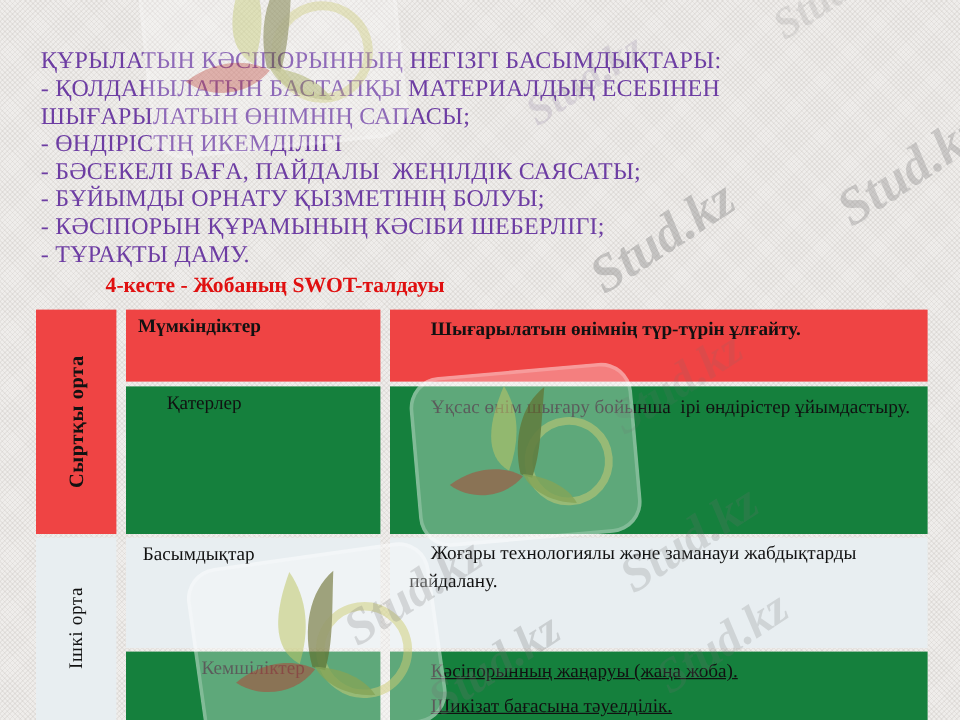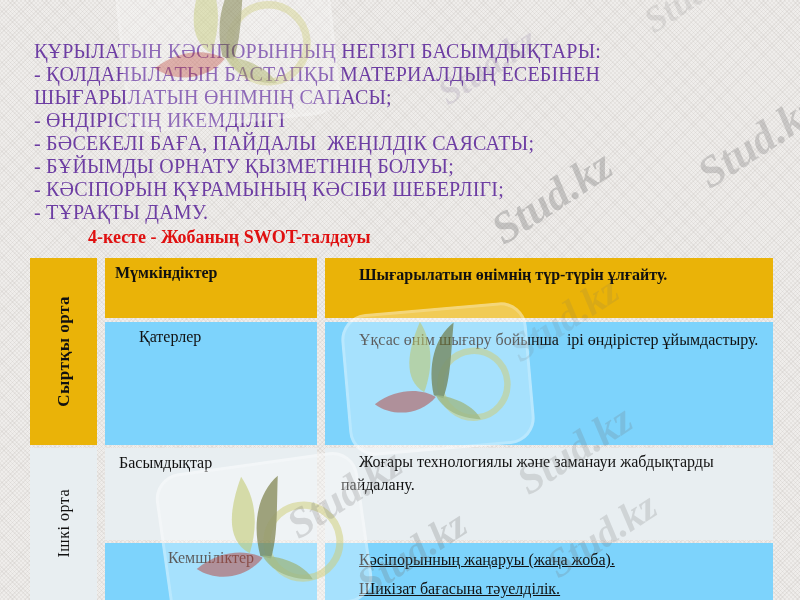--- a/index.html
+++ b/index.html
@@ -18,22 +18,22 @@
     letter-spacing:.2px;white-space:pre-wrap;
   }
   .title .tline{white-space:pre-wrap;}
   .caption{
     position:absolute;left:88px;top:227px;z-index:4;
     color:#e01010;font-weight:bold;font-size:18px;
   }
   
   .swot{position:absolute;left:30px;top:258px;width:743px;height:342px;z-index:2;}
   .cell{position:absolute;box-sizing:border-box;color:#111;}
-  .teal{background:#eab308;}
-  .grayblue{background:#7dd3fc;}
+  .teal{background:#ef4444;}
+  .grayblue{background:#15803d;}
   .lightrow{background:#e8eef1;}
   
   .cL{left:0;width:67px;}
   .c2{left:75px;width:212px;}
   .c3{left:295px;width:448px;}
   
   .rA{top:0;height:187px;}      
   .rB{top:190px;height:184px;}  
   .r1{top:0;height:60px;}
   .r2{top:64px;height:123px;}

